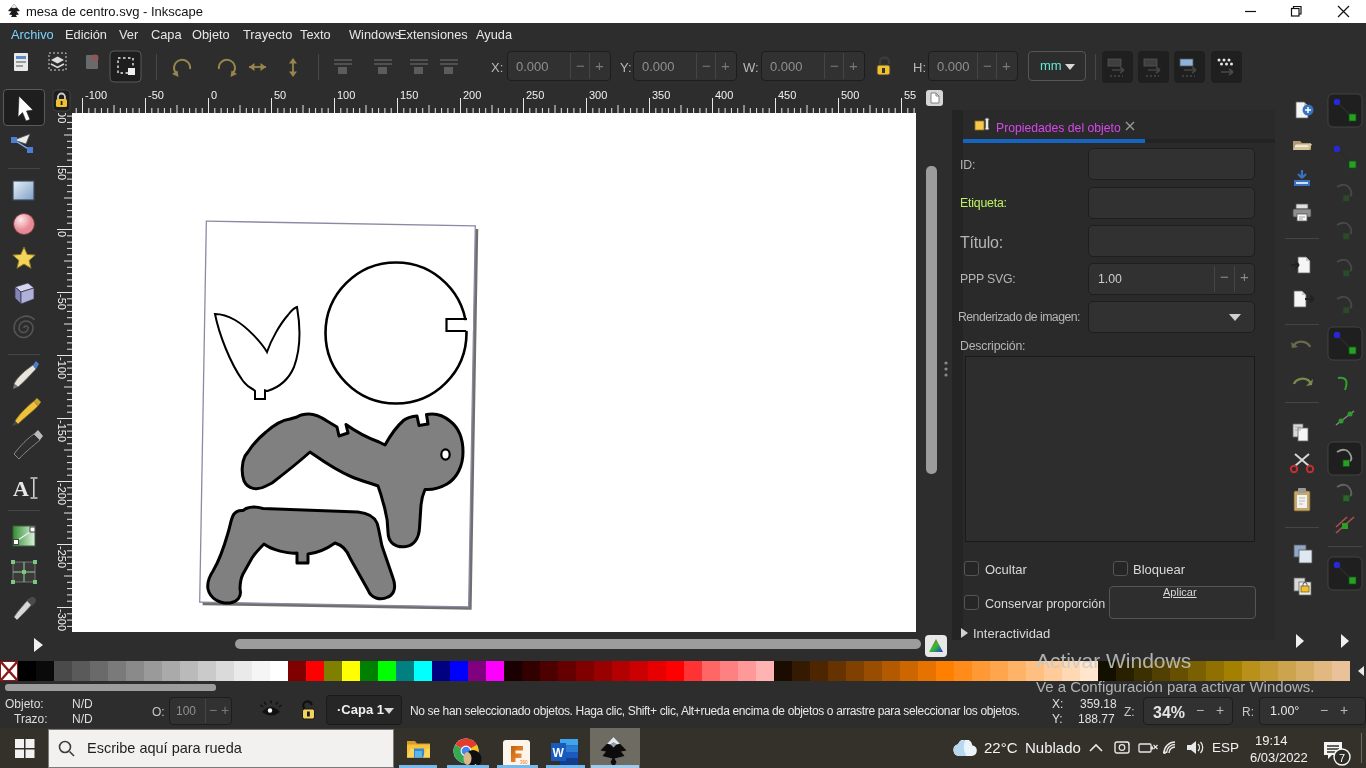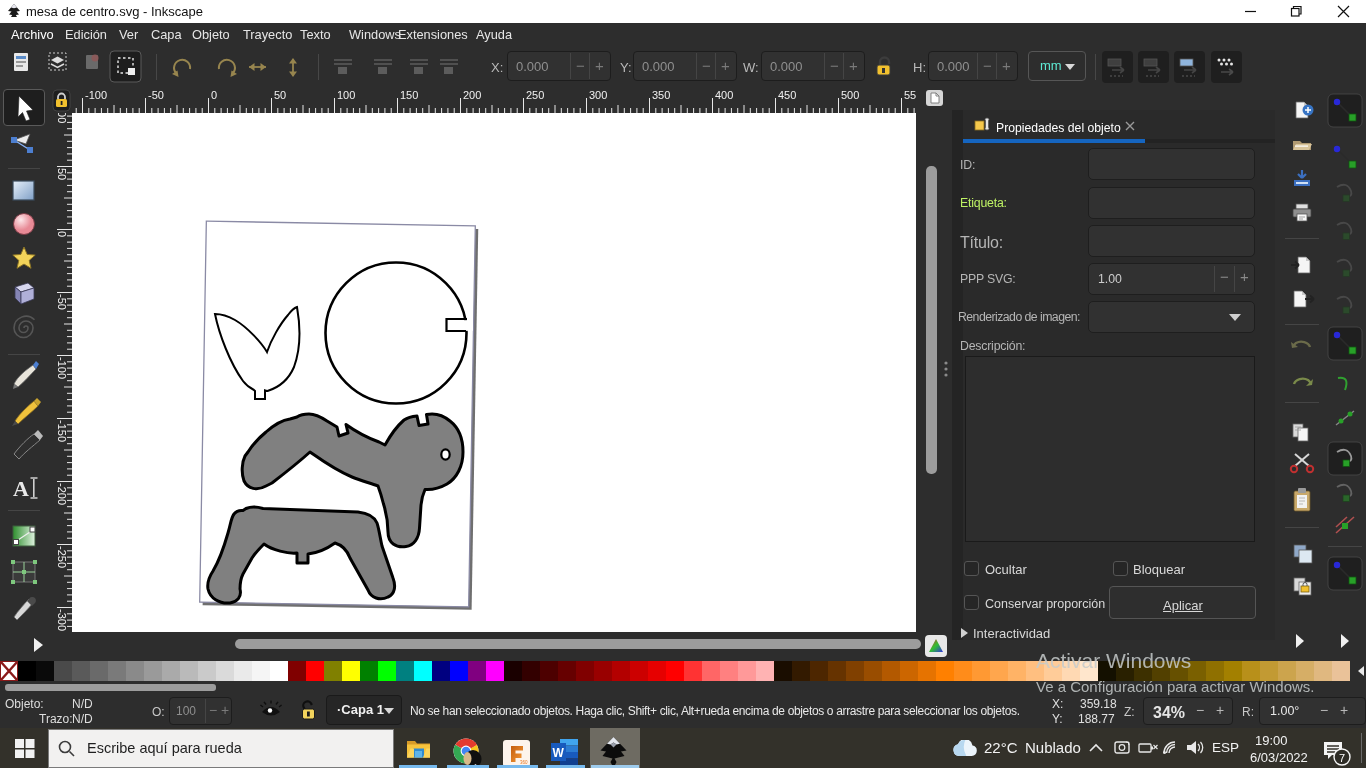--- a/index.html
+++ b/index.html
@@ -14,21 +14,21 @@
     <path d="M8 1 L11 4.5 L8 5.2 L5 4.5 Z" fill="#e8e8f0"></path>
   </svg>
 <div class="abs" style="left:26px;top:4px;font-size:13px;color:#111;font-weight:normal;white-space:nowrap;">mesa de centro.svg - Inkscape</div>
 <svg class="abs" style="left:1240px;top:0" width="126" height="23" viewBox="0 0 126 23">
     <path d="M5 11.5 H16" stroke="#111" stroke-width="1.2" fill="none"></path>
     <rect x="51.5" y="8.5" width="7.5" height="7.5" fill="none" stroke="#111" stroke-width="1.2"></rect>
     <path d="M53.5 8.5 V6.5 H61 V14 H59" fill="none" stroke="#111" stroke-width="1.2"></path>
     <path d="M98 6 L109 17 M109 6 L98 17" stroke="#111" stroke-width="1.2"></path>
   </svg>
 <div class="abs" style="left:0px;top:23px;width:1366px;height:25px;background:#2d2d2d;"></div>
-<div class="abs" style="left:11px;top:27px;font-size:12.8px;color:#ffffff;font-weight:normal;white-space:nowrap;">Archivo</div>
+<div class="abs" style="left:11px;top:27px;font-size:12.8px;color:#7dd3fc;font-weight:normal;white-space:nowrap;">Archivo</div>
 <div class="abs" style="left:65px;top:27px;font-size:12.8px;color:#e6e6e6;font-weight:normal;white-space:nowrap;">Edición</div>
 <div class="abs" style="left:119px;top:27px;font-size:12.8px;color:#e6e6e6;font-weight:normal;white-space:nowrap;">Ver</div>
 <div class="abs" style="left:151px;top:27px;font-size:12.8px;color:#e6e6e6;font-weight:normal;white-space:nowrap;">Capa</div>
 <div class="abs" style="left:192px;top:27px;font-size:12.8px;color:#e6e6e6;font-weight:normal;white-space:nowrap;">Objeto</div>
 <div class="abs" style="left:243px;top:27px;font-size:12.8px;color:#e6e6e6;font-weight:normal;white-space:nowrap;">Trayecto</div>
 <div class="abs" style="left:300px;top:27px;font-size:12.8px;color:#e6e6e6;font-weight:normal;white-space:nowrap;">Texto</div>
 <div class="abs" style="left:349px;top:27px;font-size:12.8px;color:#e6e6e6;font-weight:normal;white-space:nowrap;">Windows</div>
 <div class="abs" style="left:398px;top:27px;font-size:12.8px;color:#e6e6e6;font-weight:normal;white-space:nowrap;">Extensiones</div>
 <div class="abs" style="left:476px;top:27px;font-size:12.8px;color:#e6e6e6;font-weight:normal;white-space:nowrap;text-align:right;">Ayuda</div>
 <div class="abs" style="left:0px;top:48px;width:1366px;height:40px;background:#2d2d2d;"></div>
@@ -522,21 +522,21 @@
   </svg>
 <svg class="abs" style="left:1337px;top:633px" width="16" height="16">
     <path d="M4 1 L12 8 L4 15 Z" fill="#f0f0f0"></path>
   </svg>
 <div class="abs" style="left:952px;top:110px;width:323px;height:530px;background:#2a2a2a;"></div>
 <div class="abs" style="left:952px;top:110px;width:11px;height:530px;background:#242424;"></div>
 <svg class="abs" style="left:974px;top:116px" width="20" height="18" viewBox="0 0 20 18">
     <rect x="1" y="5" width="9" height="9" fill="#f5c84c" stroke="#8a6d1f" stroke-width="0.8"></rect>
     <path d="M13 2 c-2 0 -2.5 1.5 -1.5 2.5 v7 c-1 1 -0.5 2.5 1.5 2.5 s2.5 -1.5 1.5 -2.5 v-7 c1 -1 0.5 -2.5 -1.5 -2.5 Z" fill="#e8e8e8" stroke="#555" stroke-width="0.8"></path>
   </svg>
-<div class="abs" style="left:996px;top:121px;font-size:12.2px;color:#ffffff;font-weight:normal;white-space:nowrap;">Propiedades del objeto</div>
+<div class="abs" style="left:996px;top:121px;font-size:12.2px;color:#d946ef;font-weight:normal;white-space:nowrap;">Propiedades del objeto</div>
 <svg class="abs" style="left:1124px;top:120px" width="12" height="12">
     <path d="M2 2 L10 10 M10 2 L2 10" stroke="#9a9a9a" stroke-width="1.4"></path>
   </svg>
 <div class="abs" style="left:963px;top:139px;width:182px;height:4px;background:#1565c0;"></div>
 <div class="abs" style="left:1145px;top:139px;width:130px;height:4px;background:#232323;"></div>
 <div class="abs" style="left:960px;top:158px;font-size:12.3px;color:#b5b5b5;font-weight:normal;white-space:nowrap;letter-spacing:-0.2px;">ID:</div>
 <div class="abs" style="left:1088px;top:148px;width:167px;height:32px;background:#313131;border:1.5px solid #1e1e1e;border-radius:5px;"></div>
 <div class="abs" style="left:960px;top:196px;font-size:12.3px;color:#bef264;font-weight:normal;white-space:nowrap;letter-spacing:-0.2px;">Etiqueta:</div>
 <div class="abs" style="left:1088px;top:187px;width:167px;height:32px;background:#313131;border:1.5px solid #1e1e1e;border-radius:5px;"></div>
 <div class="abs" style="left:960px;top:234px;font-size:16px;color:#b5b5b5;font-weight:normal;white-space:nowrap;letter-spacing:-0.2px;">Título:</div>
@@ -555,21 +555,21 @@
   </svg>
 <div class="abs" style="left:960px;top:339px;font-size:12.3px;color:#b5b5b5;font-weight:normal;white-space:nowrap;letter-spacing:-0.2px;">Descripción:</div>
 <div class="abs" style="left:965px;top:356px;width:290px;height:186px;background:#2d2d2d;border:1px solid #1a1a1a;"></div>
 <div class="abs" style="left:964px;top:561px;width:15px;height:15px;background:#262626;border:1px solid #555;border-radius:3px;"></div>
 <div class="abs" style="left:985px;top:562px;font-size:13px;color:#d8d8d8;font-weight:normal;white-space:nowrap;">Ocultar</div>
 <div class="abs" style="left:1113px;top:561px;width:15px;height:15px;background:#262626;border:1px solid #555;border-radius:3px;"></div>
 <div class="abs" style="left:1133px;top:562px;font-size:13px;color:#d8d8d8;font-weight:normal;white-space:nowrap;">Bloquear</div>
 <div class="abs" style="left:964px;top:595px;width:15px;height:15px;background:#262626;border:1px solid #555;border-radius:3px;"></div>
 <div class="abs" style="left:985px;top:597px;font-size:12.5px;color:#d8d8d8;font-weight:normal;white-space:nowrap;">Conservar proporción</div>
 <div class="abs" style="left:1109px;top:586px;width:147px;height:33px;background:#2e2e2e;border:1px solid #555;border-radius:4px;"></div>
-<div class="abs" style="left:1163px;top:598px;font-size:13px;color:#d8d8d8;font-weight:normal;white-space:nowrap;text-decoration:underline;">Aplicar</div>
+<div class="abs" style="left:1163px;top:586px;font-size:11px;color:#d8d8d8;font-weight:normal;white-space:nowrap;text-decoration:underline;">Aplicar</div>
 <svg class="abs" style="left:959px;top:627px" width="10" height="12">
     <path d="M2 1 L9 6 L2 11 Z" fill="#cfcfcf"></path>
   </svg>
 <div class="abs" style="left:973px;top:626px;font-size:13px;color:#d8d8d8;font-weight:normal;white-space:nowrap;">Interactividad</div>
 <div class="abs" style="left:1275px;top:88px;width:91px;height:544px;background:#2d2d2d;"></div>
 <svg class="abs" style="left:1275px;top:88px" width="91" height="544" viewBox="0 0 91 544">
     <path d="M21 14 h8 l4 4 v12 h-12 Z" fill="#f5f5f5" stroke="#666" stroke-width="0.8"></path>
     <path d="M29 14 v4 h4 Z" fill="#c9c9c9"></path>
     <circle cx="33" cy="22" r="5.5" fill="#3774c4"></circle>
     <path d="M30 22 h6 M33 19 v6" stroke="#fff" stroke-width="1.5"></path>
@@ -742,21 +742,21 @@
     <div style="width:18px;height:20px;flex:none;background:#eac299;"></div>
   </div>
 <div class="abs" style="left:1357px;top:661px;width:9px;height:20px;background:#2d2d2d;"></div>
 <svg class="abs" style="left:1356px;top:665px" width="10" height="12">
     <path d="M8 1 L2 6 L8 11 Z" fill="#e8e8e8"></path>
   </svg>
 <div class="abs" style="left:0px;top:681px;width:1366px;height:14px;background:#2d2d2d;"></div>
 <div class="abs" style="left:5px;top:684px;width:211px;height:7px;background:#9c9c9c;border-radius:3px;"></div>
 <div class="abs" style="left:0px;top:695px;width:1366px;height:33px;background:#2d2d2d;"></div>
 <div class="abs" style="left:5px;top:697px;font-size:12px;color:#dedede;font-weight:normal;white-space:nowrap;">Objeto:</div>
-<div class="abs" style="left:14px;top:712px;font-size:12px;color:#dedede;font-weight:normal;white-space:nowrap;margin-left:25px;">Trazo:</div>
+<div class="abs" style="left:14px;top:712px;font-size:12px;color:#dedede;font-weight:normal;white-space:nowrap;">Trazo:</div>
 <div class="abs" style="left:72px;top:697px;font-size:12px;color:#dedede;font-weight:normal;white-space:nowrap;">N/D</div>
 <div class="abs" style="left:72px;top:712px;font-size:12px;color:#dedede;font-weight:normal;white-space:nowrap;">N/D</div>
 <div class="abs" style="left:152px;top:705px;font-size:12px;color:#c8c8c8;font-weight:normal;white-space:nowrap;">O:</div>
 <div class="abs" style="left:169px;top:697px;width:63px;height:28px;background:#313131;border:1px solid #1d1d1d;border-radius:4px;"></div>
 <div class="abs" style="left:176px;top:704px;font-size:12px;color:#8f8f8f;font-weight:normal;white-space:nowrap;">100</div>
 <div class="abs" style="left:205px;top:699px;width:1px;height:24px;background:#454545"></div>
 <div class="abs" style="left:209px;top:702px;font-size:14px;color:#7a7a7a;font-weight:normal;white-space:nowrap;">−</div>
 <div class="abs" style="left:221px;top:702px;font-size:14px;color:#7a7a7a;font-weight:normal;white-space:nowrap;">+</div>
 <svg class="abs" style="left:259px;top:699px" width="24" height="21" viewBox="0 0 24 21">
     <path d="M3 13 Q12 3 21 13 Q12 20 3 13 Z" fill="#101010"></path>
@@ -882,20 +882,20 @@
     <circle cx="3.5" cy="13.5" r="1.5" fill="#e8e8e8"></circle>
   </svg>
 <svg class="abs" style="left:1185px;top:739px" width="20" height="17">
     <path d="M2 6 h4 l5 -4 v13 l-5 -4 h-4 Z" fill="#e8e8e8"></path>
     <g fill="none" stroke="#e8e8e8" stroke-width="1.3">
       <path d="M13 5 a5 5 0 0 1 0 7"></path>
       <path d="M15.5 3 a8 8 0 0 1 0 11"></path>
     </g>
   </svg>
 <div class="abs" style="left:1212px;top:740px;font-size:13.5px;color:#f2f2f2;font-weight:normal;white-space:nowrap;">ESP</div>
-<div class="abs" style="left:1255px;top:733px;font-size:13px;color:#f2f2f2;font-weight:normal;white-space:nowrap;">19:00</div>
+<div class="abs" style="left:1255px;top:733px;font-size:13px;color:#f2f2f2;font-weight:normal;white-space:nowrap;">19:14</div>
 <div class="abs" style="left:1250px;top:750px;font-size:13px;color:#f2f2f2;font-weight:normal;white-space:nowrap;">6/03/2022</div>
 <svg class="abs" style="left:1322px;top:740px" width="30" height="27" viewBox="0 0 30 27">
     <path d="M2 2 h18 v13 h-10 l-4 4 v-4 h-4 Z" fill="#f5f5f5"></path>
     <path d="M5 6 h12 M5 9 h12 M5 12 h8" stroke="#33312a" stroke-width="1.4"></path>
     <circle cx="20" cy="17" r="8" fill="#2e2c26" stroke="#f5f5f5" stroke-width="1.4"></circle>
     <text x="17" y="21.5" font-size="11" fill="#fff">7</text>
   </svg>
 <div class="abs" style="left:1361px;top:733px;width:1px;height:30px;background:#6a6a6a;"></div>
 </body></html>

